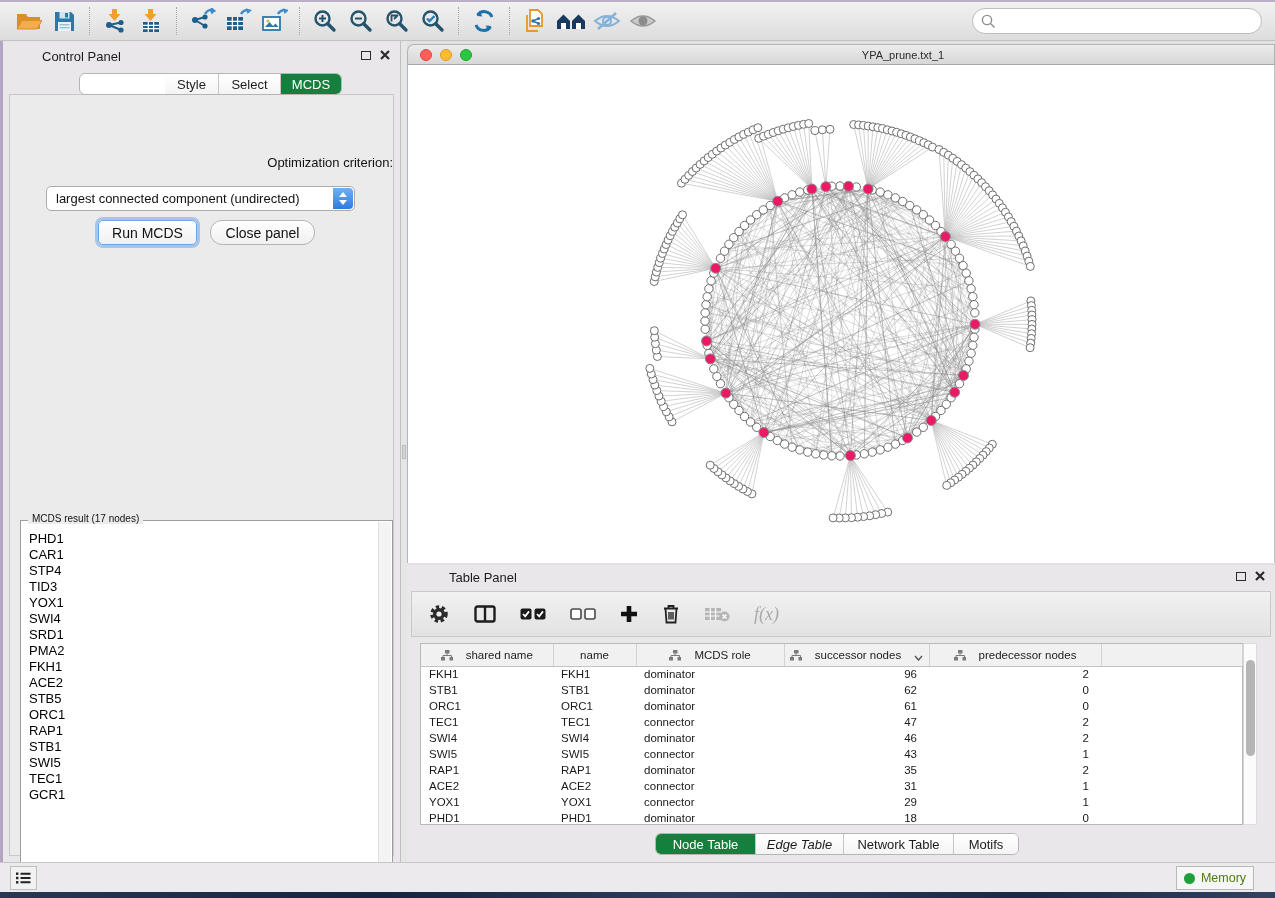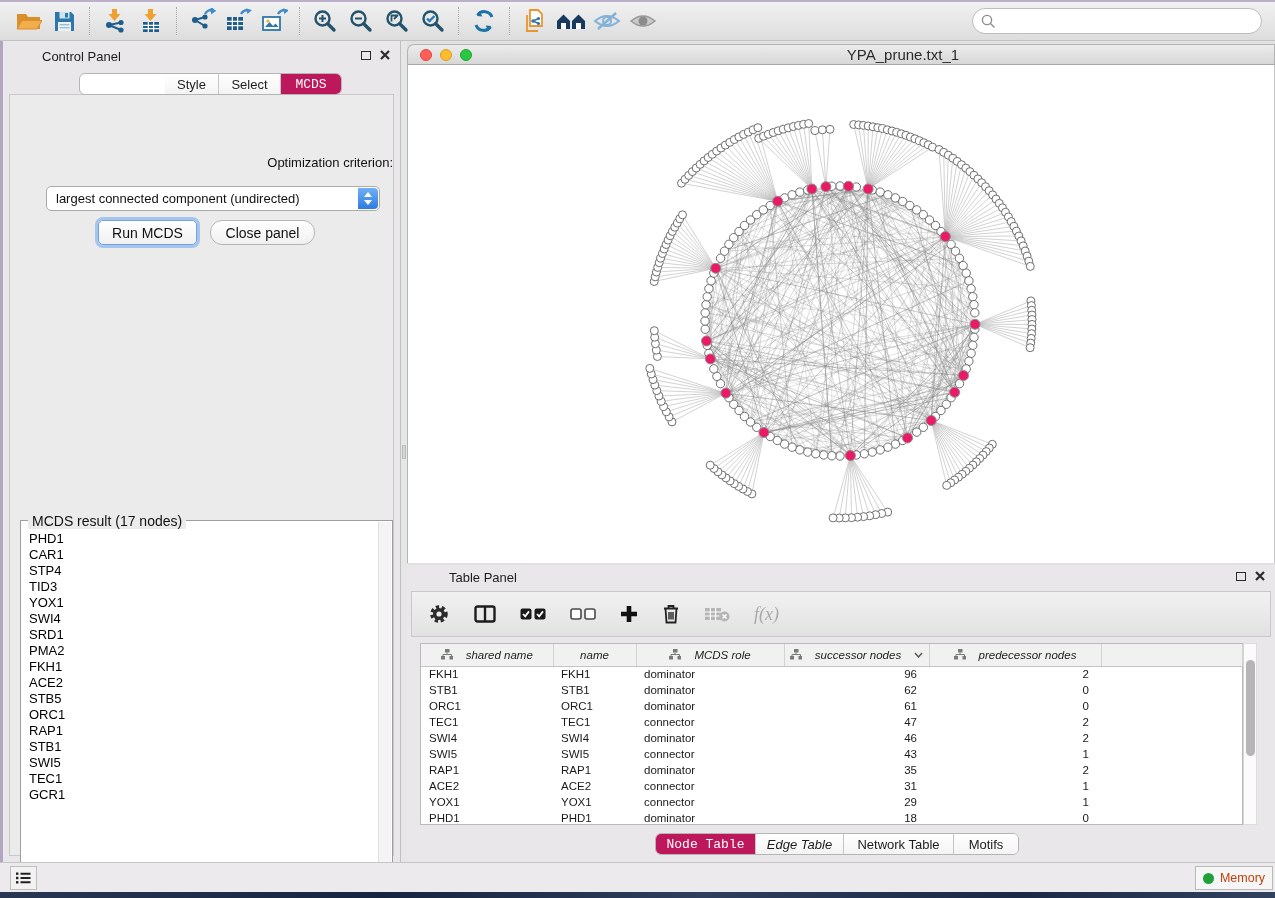--- a/index.html
+++ b/index.html
@@ -28,103 +28,103 @@
   .control-panel { position:absolute; left:3px; top:41px; width:397px; height:821px; background:#E9E7E9; }
   .panel-title { position:absolute; left:11px; top:8px; font-size:13px; color:#1c1c1c;margin-left:28px; }
   .win-btns { position:absolute; right:10px; top:9px; display:flex; gap:9px; align-items:center; }
   .float-box { width:10px; height:9px; border:1.5px solid #2b2b2b; display:inline-block; }
 
   .seg { position:absolute; display:flex; border:1px solid #B5B5B5; border-radius:6px; overflow:hidden;
          background:#fff; height:22px; font-size:13px; }
   .seg > div { display:flex; align-items:center; justify-content:center; color:#1c1c1c;
                border-right:1px solid #C6C6C6; background:linear-gradient(#FFFFFF,#F4F4F4); cursor:default; }
   .seg > div:last-child { border-right:none; }
-  .seg > div.active { background:#be185d; color:#fff;font-family:Liberation Mono, monospace; }
+  .seg > div.active { background:#15803d; color:#fff; }
 
   .cp-tabs { left:76px; top:32px; }
   .cp-tabs > div:nth-child(1){ width:85px;margin-top:46px; } .cp-tabs > div:nth-child(2){ width:54px; }
   .cp-tabs > div:nth-child(3){ width:62px; } .cp-tabs > div:nth-child(4){ width:60px; }
 
   .cp-content { position:absolute; left:6px; top:53px; width:385px; height:762px;
                 background:#EBEBEB; border:1px solid #C8C8C8; }
   .opt-label { position:absolute; left:0; top:60px; width:100%; text-align:right; font-size:13px; color:#111; }
-  .criterion { position:absolute; left:36px; top:91px; width:334px; height:25px; background:#fff;
+  .criterion { position:absolute; left:36px; top:91px; width:309px; height:25px; background:#fff;
                border:1px solid #ABABAB; border-radius:5px; font-size:13px; color:#111;
                display:flex; align-items:center; padding-left:9px; }
   .stepper { position:absolute; right:1px; top:1px; bottom:1px; width:20px; border-radius:0 4px 4px 0;
              background:linear-gradient(#6FB0F6,#2E7BE0); display:flex; flex-direction:column;
              align-items:center; justify-content:center; gap:3px; }
   .tri-up   { width:0; height:0; border-left:4px solid transparent; border-right:4px solid transparent; border-bottom:5px solid #fff; }
   .tri-down { width:0; height:0; border-left:4px solid transparent; border-right:4px solid transparent; border-top:5px solid #fff; }
   .btn { position:absolute; height:25px; border:1px solid #B5B5B5; border-radius:5px;
          background:linear-gradient(#FFFFFF,#F0F0F0); font-size:14px; color:#111;
          display:flex; align-items:center; justify-content:center; }
   .btn-run   { left:88px; top:125px; width:99px; border-color:#6FA3E3; box-shadow:0 0 0 3px rgba(110,165,235,.55); }
   .btn-close { left:200px; top:125px; width:105px;border-radius:12px; }
 
   .mcds-box { position:absolute; left:10px; top:425px; width:373px; height:372px;
               background:#fff; border:1px solid #9D9D9D; }
   .mcds-legend { position:absolute; left:7px; top:-8px; background:#EBEBEB; padding:0 4px;
-                 font-size:14px; color:#111; }
+                 font-size:10px; color:#111; }
   .mcds-list { position:absolute; left:8px; top:10px; right:16px; bottom:4px; overflow:hidden;
                font-size:13px; color:#000; line-height:16px; }
   .mcds-scroll { position:absolute; right:1px; top:1px; bottom:1px; width:13px;
                  background:#F4F4F4; border-left:1px solid #E0E0E0; }
 
   
   .vsplit { position:absolute; left:400px; top:41px; width:7px; height:821px; background:#E6E6E6;
             border-left:1px solid #BFBFBF; }
   .vsplit .grip { position:absolute; left:1px; top:404px; width:4px; height:14px;
                   background:#D5D5D5; border:1px solid #BBB; }
 
   
   .net-window { position:absolute; left:407px; top:44px; width:868px; height:519px; }
   .net-titlebar { position:absolute; left:0; top:0; width:100%; height:21px;
                   background:linear-gradient(#ECECEC,#D7D7D7); border:1px solid #B3B3B3; border-bottom:1px solid #A8A8A8;
                   border-radius:7px 0 0 0; display:flex; align-items:center; }
   .tl { width:12px; height:12px; border-radius:50%; margin-left:8px; }
   .tl.red    { background:#FF5F57; border:1px solid #E0443E; margin-left:12px; }
   .tl.yellow { background:#FEBC2E; border:1px solid #D99E22; }
   .tl.green  { background:#28C840; border:1px solid #1EA32F; }
-  .net-title { flex:1; text-align:center; font-size:15px; color:#2b2b2b; padding-left:60px; }
+  .net-title { flex:1; text-align:center; font-size:11px; color:#2b2b2b; padding-left:60px; }
   .net-canvas { position:absolute; left:0; top:21px; width:868px; height:498px; background:#fff;
                 border-left:1px solid #A9B6C6; border-right:1px solid #C4C4C4; }
 
   
   .table-panel { position:absolute; left:407px; top:565px; width:868px; height:297px; background:#E9E7E9; }
   .tp-toolbar { position:absolute; left:4px; top:26px; width:860px; height:46px;
                 background:linear-gradient(#F1F1F1,#E2E2E2); border:1px solid #C9C9C9;
                 display:flex; align-items:center; padding-left:16px; gap:24px; }
   .tp-icon { display:flex; align-items:center; justify-content:center; }
   .fx-label { font-family:"Liberation Serif", serif; font-style:italic; font-size:18px; color:#A9A9A9; }
 
   .node-table { position:absolute; left:13px; top:78px; width:823px; height:182px; background:#fff;
                 border:1px solid #B9B9B9; font-size:11.5px; color:#1a1a1a; }
   table.grid { border-collapse:collapse; width:100%; table-layout:fixed; }
   table.grid th { height:22px; font-weight:normal; background:#F1F1F1; border-right:1px solid #D2D2D2;
                   border-bottom:1px solid #C4C4C4; font-size:11.5px; color:#222; padding:0 4px; white-space:nowrap; overflow:hidden; }
   table.grid td { height:16px; padding:0 12px 0 8px; white-space:nowrap; overflow:hidden; }
   table.grid td.num { text-align:right; }
-  .th-inner { display:flex; align-items:center; justify-content:center; gap:13px;font-style:italic; }
+  .th-inner { display:flex; align-items:flex-end; justify-content:center; gap:13px; }
   .tbl-vscroll { position:absolute; left:836px; top:78px; width:14px; height:182px;
                  background:#FBFBFB; border:1px solid #DDD; border-left:1px solid #D5D5D5; }
   .tbl-thumb { position:absolute; left:2px; top:16px; width:9px; height:96px; background:#B5B5B5; border-radius:5px; }
 
   .tp-tabs { left:248px; top:268px; }
   .tp-tabs > div:nth-child(1){ width:100px; } .tp-tabs > div:nth-child(2){ width:88px;font-style:italic; }
   .tp-tabs > div:nth-child(3){ width:110px; } .tp-tabs > div:nth-child(4){ width:64px; }
 
   
   .status-bar { position:absolute; left:0; top:862px; width:100%; height:30px; background:#ECEAEC;
                 border-top:1px solid #C5C5C5; }
   .list-btn { position:absolute; left:10px; top:3px; width:27px; height:24px; background:#F2F2F2;
               border:1px solid #BFBFBF; display:flex; align-items:center; justify-content:center; }
-  .memory-btn { position:absolute; right:2px; top:3px; width:78px; height:24px; background:#F6F6F6;
+  .memory-btn { position:absolute; right:21px; top:3px; width:78px; height:24px; background:#F6F6F6;
                 border:1px solid #B9B9B9; display:flex; align-items:center; justify-content:center;
-                gap:6px; font-size:12.5px; color:#c2410c; }
+                gap:6px; font-size:12.5px; color:#4d7c0f; }
   .mem-dot { width:11px; height:11px; border-radius:50%; background:#1FA038; }
 </style>
 </head>
 <body>
 
 <div id="root">
   <div class="top-strip"></div>
 
   <div class="toolbar">
     <div class="tbicon">

